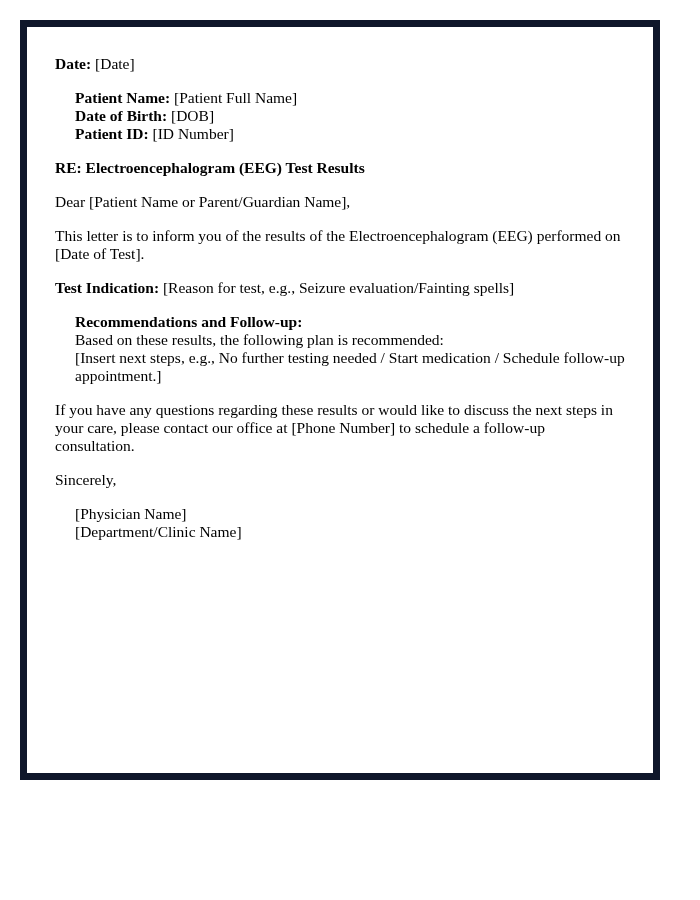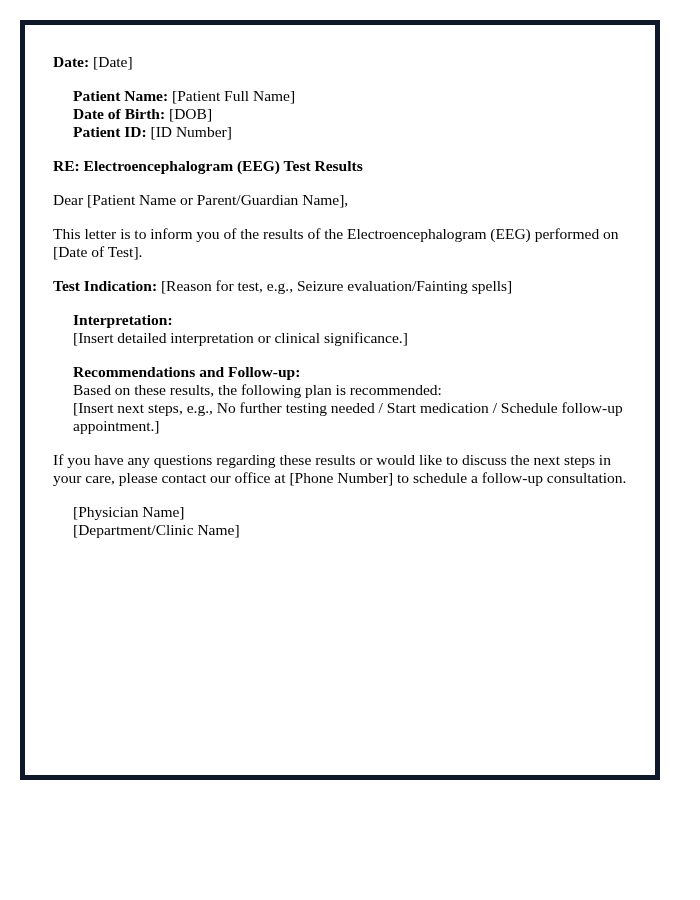--- a/index.html
+++ b/index.html
@@ -1,19 +1,19 @@
 <!DOCTYPE html>
 <html><head>
 <meta charset="utf-8">
 <style>
   html, body { margin: 0; padding: 0; background: #ffffff; }
   body { width: 700px; height: 900px; position: relative; font-family: "Liberation Serif", "DejaVu Serif", serif; color: #000; }
   .letter {
     position: absolute; left: 20px; top: 20px; width: 640px; height: 760px;
-    border: 5px solid #0f172a; box-sizing: border-box;
+    border: 7px solid #0f172a; box-sizing: border-box;
     padding: 28px 28px 0 28px;
     font-size: 15.5px; line-height: 18px;
   }
   .blk { margin: 0 0 16px 0; }
   .b { font-weight: bold; }
   .line { display: block; margin-left: 20px; }
 </style>
 </head>
 <body>
 
@@ -28,31 +28,28 @@
 
   <p class="blk b">RE: Electroencephalogram (EEG) Test Results</p>
 
   <p class="blk">Dear [Patient Name or Parent/Guardian Name],</p>
 
   <p class="blk">This letter is to inform you of the results of the Electroencephalogram (EEG) performed on [Date of Test].</p>
 
   <p class="blk"><span class="b">Test Indication:</span> <span>[Reason for test, e.g., Seizure evaluation/Fainting spells]</span></p>
 
 
-  <p class="blk">
-    <span class="line b">Interpretation:</span>
-    <span class="line">[Insert detailed interpretation or clinical significance.]</span>
-  </p>
 
   <p class="blk">
     <span class="line b">Recommendations and Follow-up:</span>
     <span class="line">Based on these results, the following plan is recommended:</span>
     <span class="line">[Insert next steps, e.g., No further testing needed / Start medication / Schedule follow-up appointment.]</span>
   </p>
 
   <p class="blk">If you have any questions regarding these results or would like to discuss the next steps in your care, please contact our office at [Phone Number] to schedule a follow-up consultation.</p>
 
+  <p class="blk">Sincerely,</p>
 
   <p class="blk">
     <span class="line">[Physician Name]</span>
     <span class="line">[Department/Clinic Name]</span>
   </p>
 </div>
 
 </body></html>

